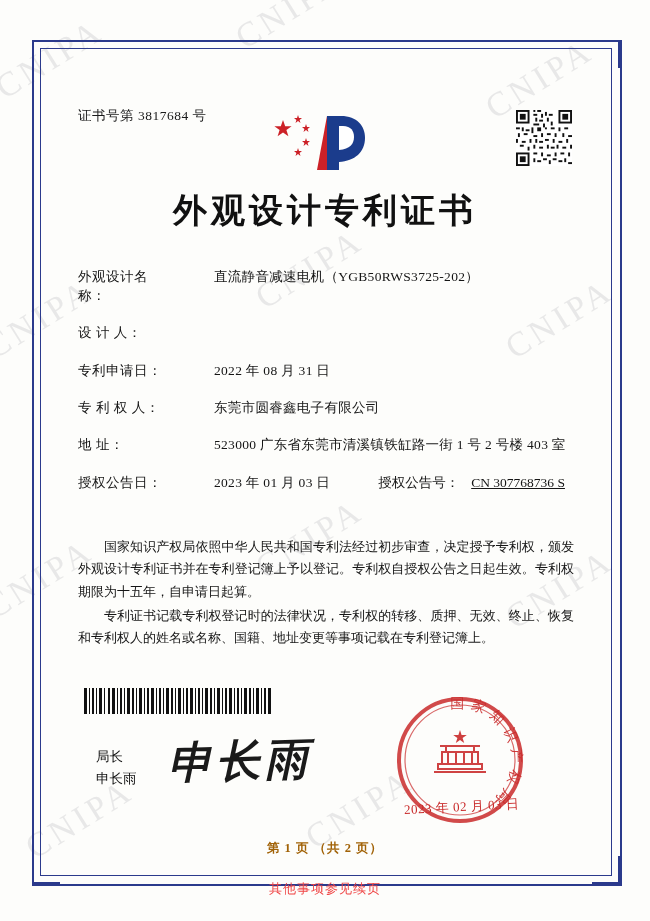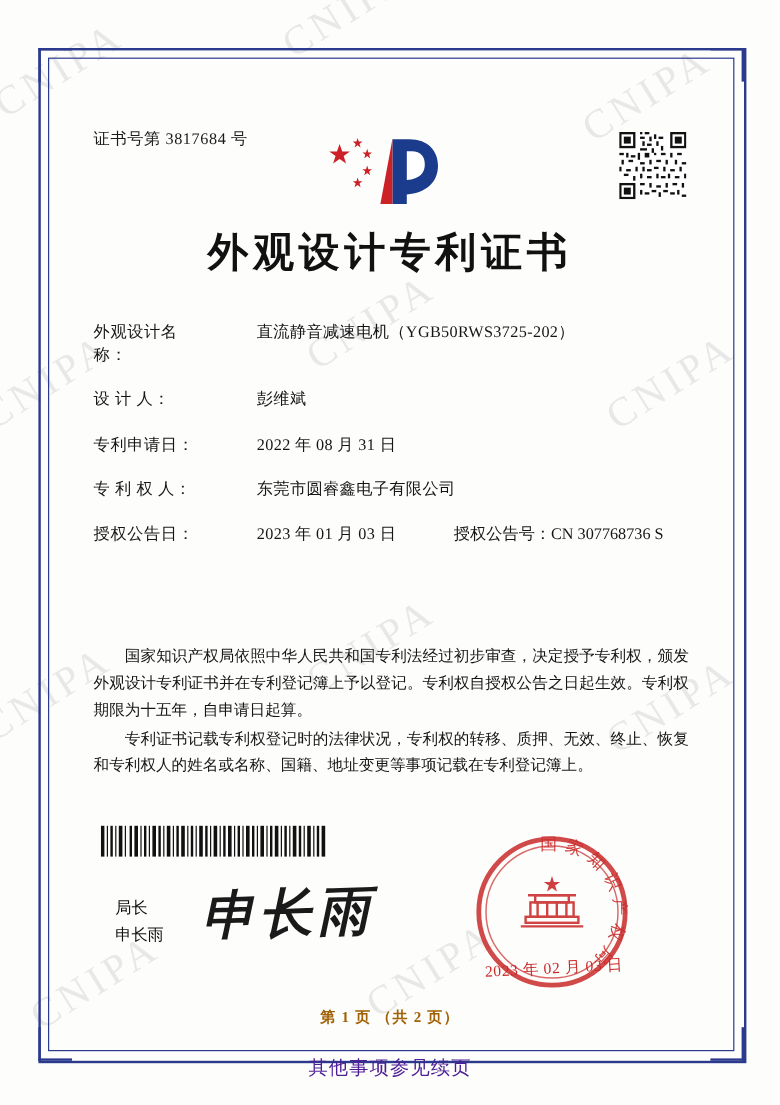--- a/index.html
+++ b/index.html
@@ -124,21 +124,21 @@
     width: 96px;
     flex: 0 0 96px;
     letter-spacing: 0.5px;
   }
   .val { flex: 1; letter-spacing: 0.3px; margin-left: 40px; }
   .row.two .val { flex: 0 0 auto; }
   .sub-label {
     margin-left: 48px;
     flex: 0 0 auto;
   }
-  .sub-val { margin-left: 0; }
+  .sub-val { margin-left: 12px; text-decoration: underline; }
 
   .paragraphs {
     position: absolute;
     left: 78px;
     top: 536px;
     width: 496px;
     font-size: 13px;
     line-height: 1.72;
     color: #151515;
     text-align: justify;
@@ -205,22 +205,22 @@
     font-size: 12.5px;
     color: #a16207;
     letter-spacing: 1px;
     font-weight: bold;
   }
   .footer-note {
     position: absolute;
     left: 0; right: 0;
     top: 880px;
     text-align: center;
-    font-size: 16px;
-    color: #4c1d95;
+    font-size: 13px;
+    color: #ef4444;
     letter-spacing: 1px;
   }
 </style>
 </head>
 <body>
 
 <div class="page">
 
   <div class="watermarks">
     <div class="wm" style="left:-10px; top:40px;">CNIPA</div>
@@ -338,29 +338,32 @@
 
     <div class="title">外观设计专利证书</div>
 
     <div class="fields">
       <div class="row">
         <span class="label">外观设计名称：</span>
         <span class="val">直流静音减速电机（YGB50RWS3725-202）</span>
       </div>
       <div class="row">
         <span class="label">设  计  人：</span>
-        <span class="val">彭维斌</span>
       </div>
       <div class="row">
         <span class="label">专利申请日：</span>
         <span class="val">2022 年 08 月 31 日</span>
       </div>
       <div class="row">
         <span class="label">专 利 权 人：</span>
         <span class="val">东莞市圆睿鑫电子有限公司</span>
+      </div>
+      <div class="row">
+        <span class="label">地      址：</span>
+        <span class="val">523000  广东省东莞市清溪镇铁缸路一街 1 号 2 号楼 403 室</span>
       </div>
       <div class="row two">
         <span class="label">授权公告日：</span>
         <span class="val">2023 年 01 月 03 日</span>
         <span class="sub-label">授权公告号：</span>
         <span class="sub-val">CN 307768736 S</span>
       </div>
     </div>
 
     <div class="paragraphs">

